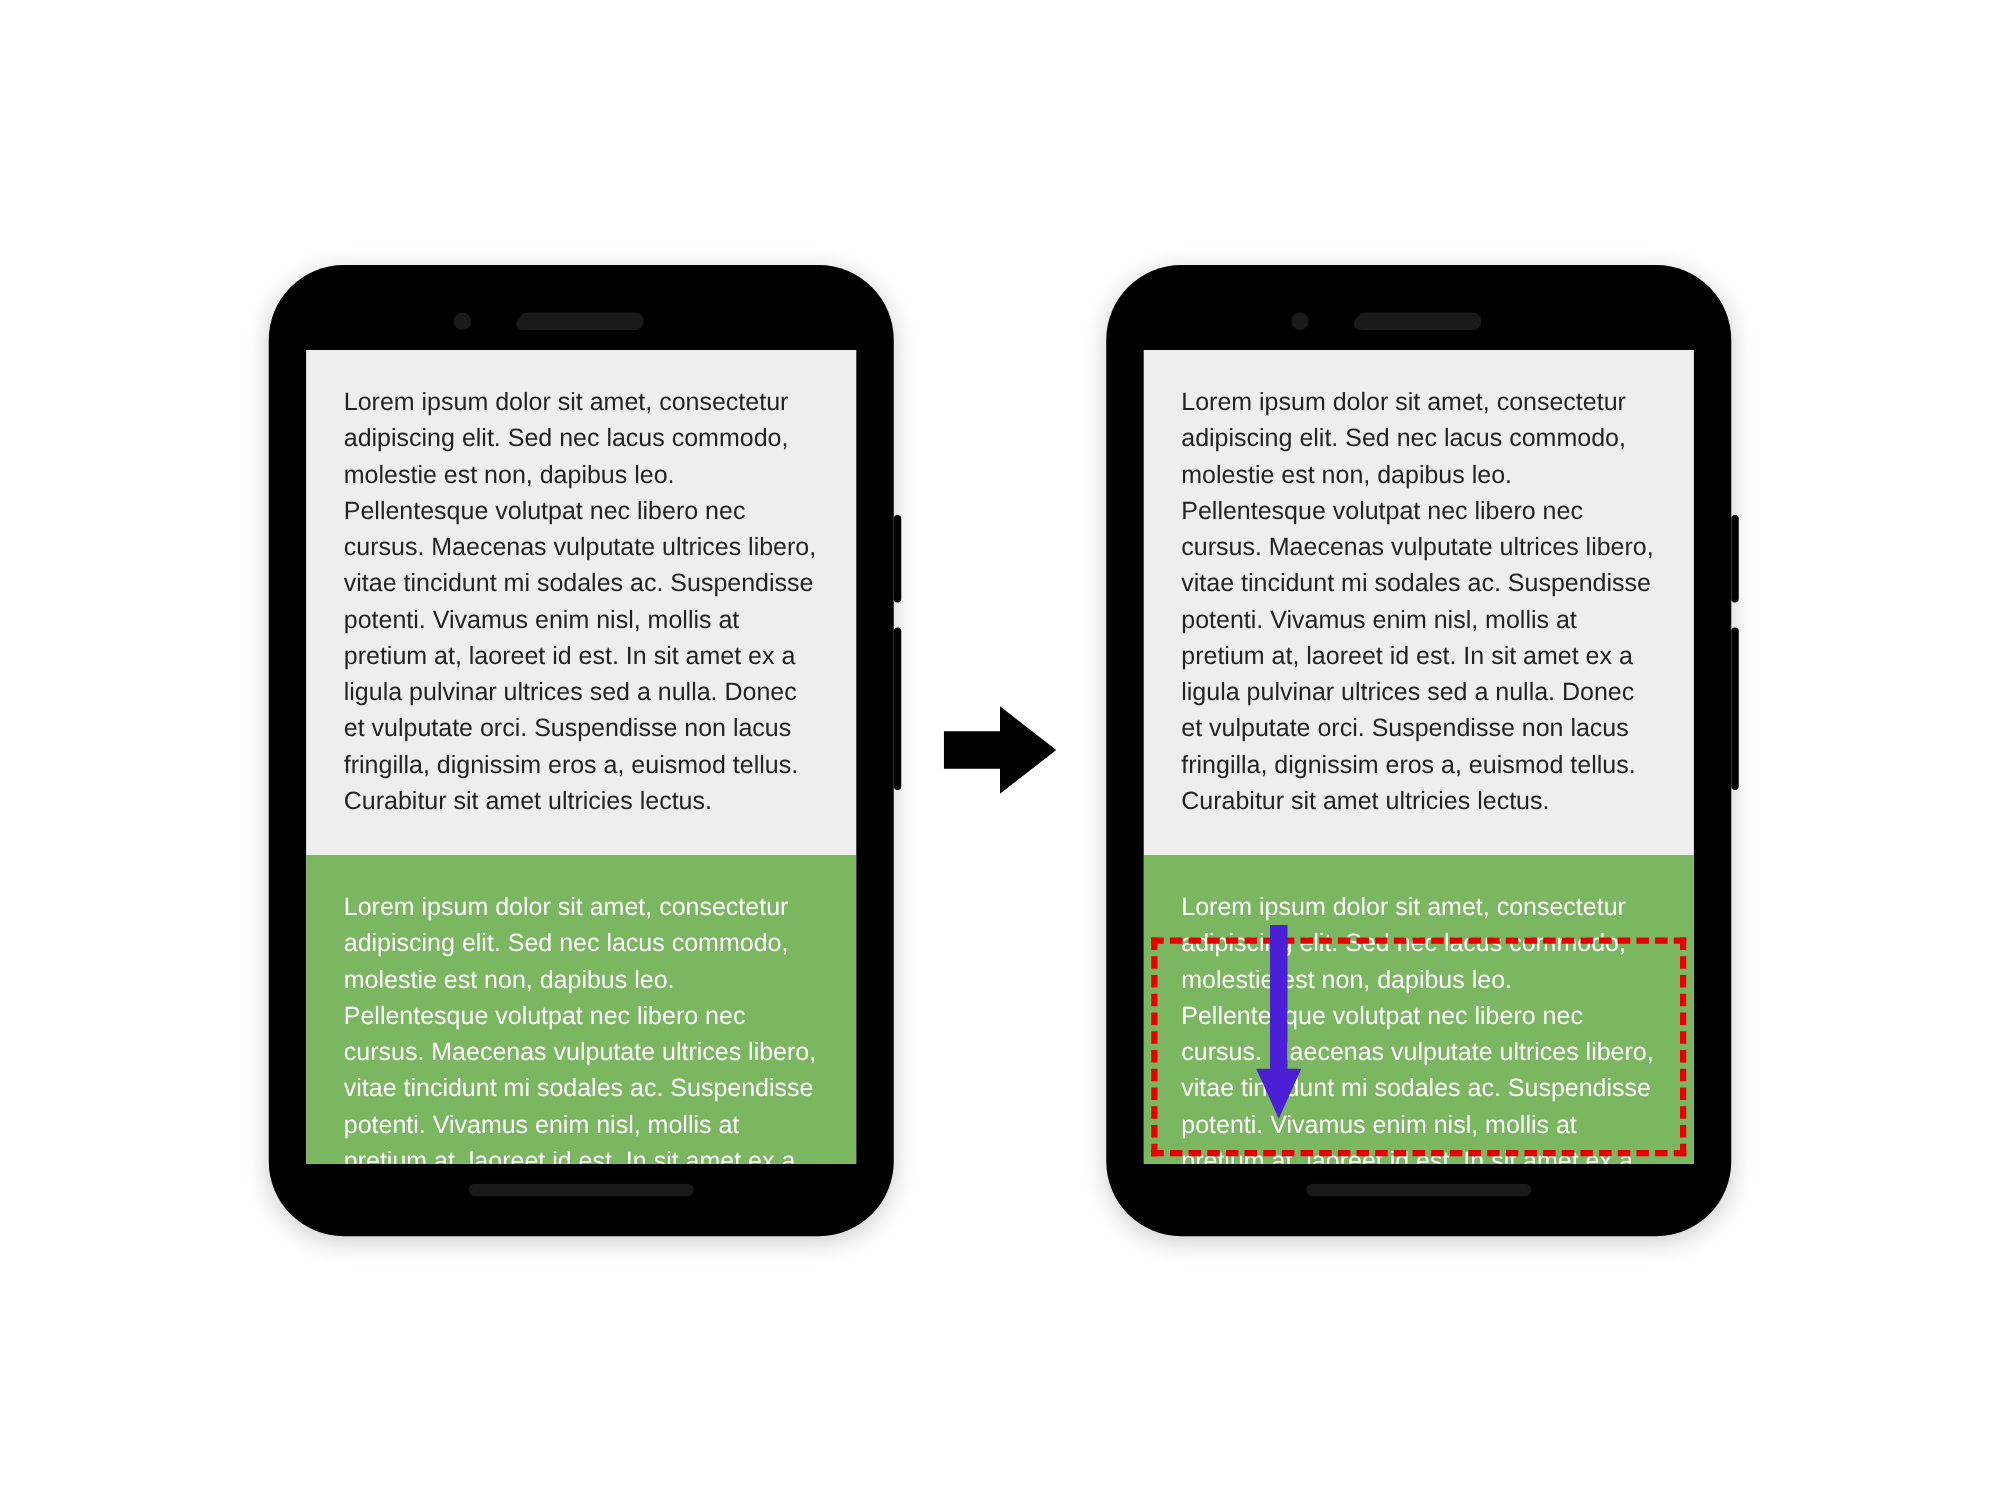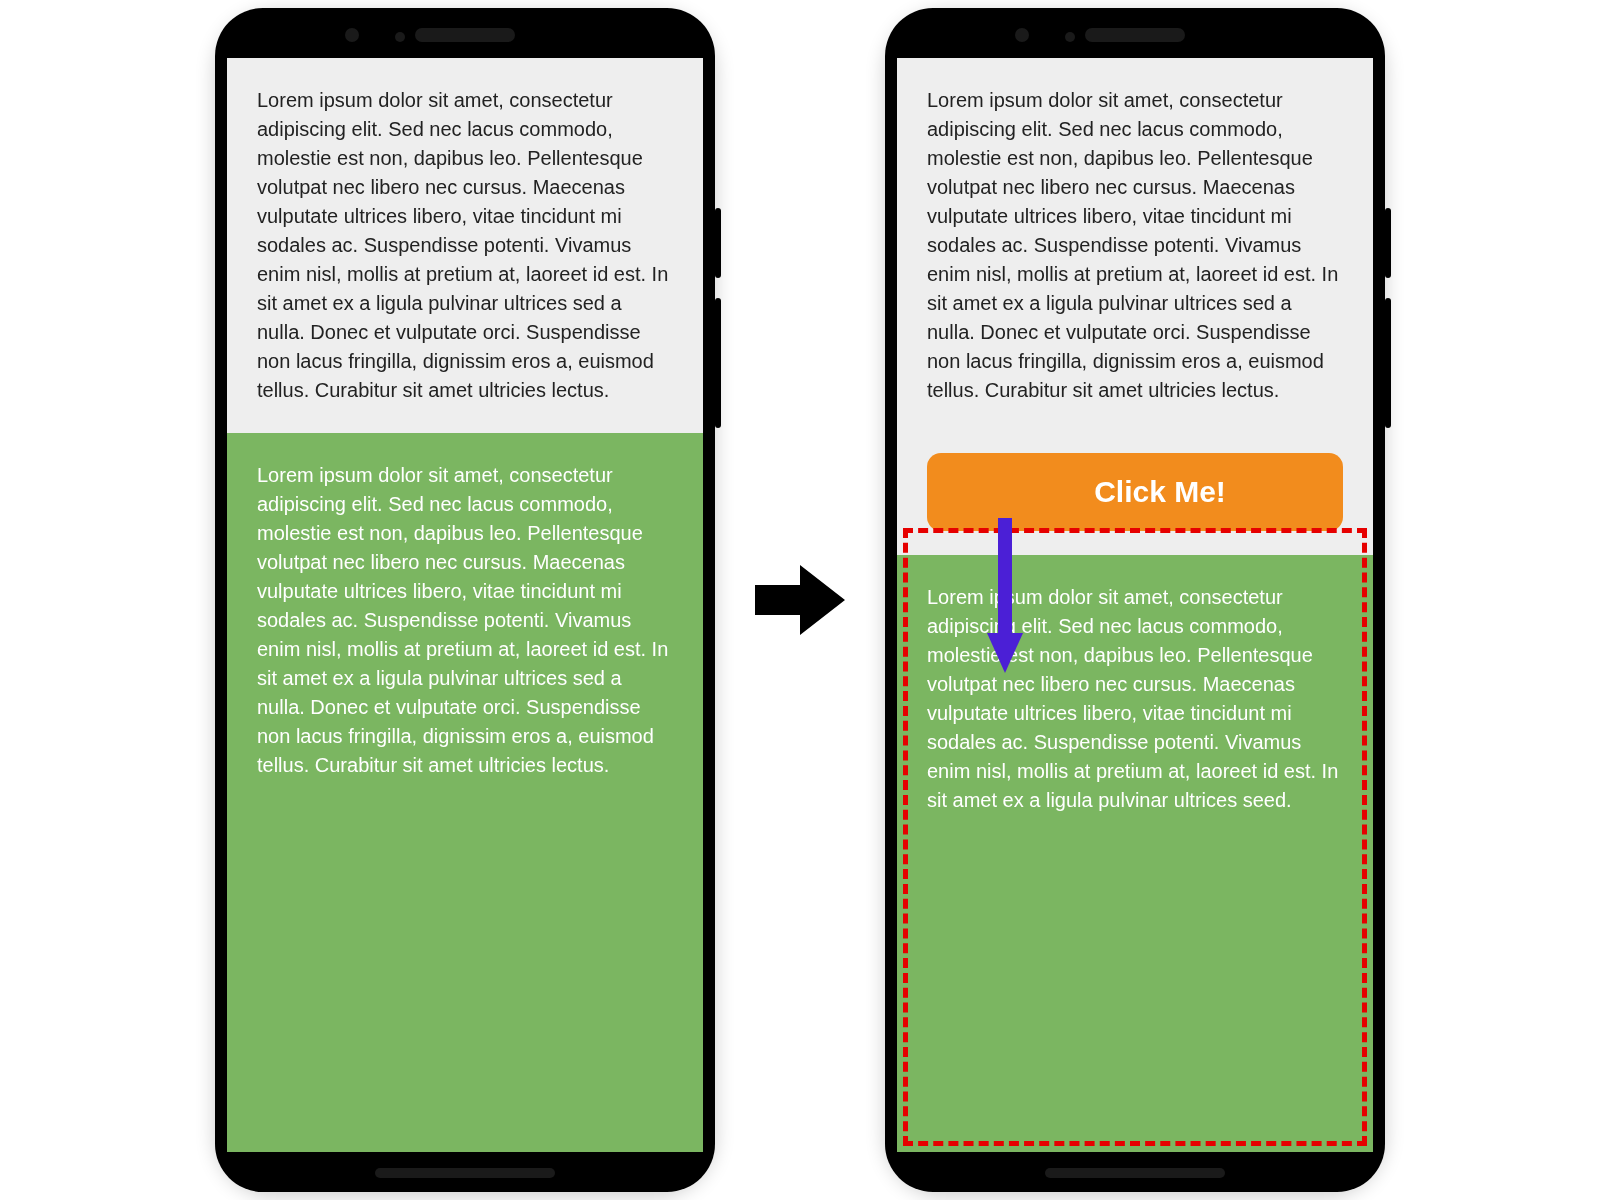--- a/index.html
+++ b/index.html
@@ -14,24 +14,24 @@
       display: flex;
       align-items: center;
       justify-content: center;
       gap: 40px;
       padding: 40px 60px;
       width: 100%;
       height: 100%;
     }
     .phone-frame {
       width: 500px;
-      height: 1184px;
+      height: 777px;
       background: #000;
       border-radius: 60px;
-      padding: 0;
+      padding: 18px;
       position: relative;
       box-shadow: 0 4px 20px rgba(0,0,0,0.2);
     }
     .phone-inner {
       width: 100%;
       height: 100%;
       background: #000;
       border-radius: 48px;
       padding: 50px 12px 40px 12px;
       position: relative;
@@ -177,23 +177,20 @@
     <div class="side-btn b1"></div>
     <div class="side-btn b2"></div>
     <div class="phone-inner">
       <div class="sensor-dot dot-left"></div>
       <div class="sensor-dot dot-right dot-small"></div>
       <div class="phone-top">
         <div class="speaker"></div>
       </div>
       <div class="screen" style="position:relative;">
         <div class="para para-top">Lorem ipsum dolor sit amet, consectetur adipiscing elit. Sed nec lacus commodo, molestie est non, dapibus leo. Pellentesque volutpat nec libero nec cursus. Maecenas vulputate ultrices libero, vitae tincidunt mi sodales ac. Suspendisse potenti. Vivamus enim nisl, mollis at pretium at, laoreet id est. In sit amet ex a ligula pulvinar ultrices sed a nulla. Donec et vulputate orci. Suspendisse non lacus fringilla, dignissim eros a, euismod tellus. Curabitur sit amet ultricies lectus.</div>
-        <div class="button-area">
-          <button class="click-btn">Click Me!</button>
-        </div>
         <div class="para para-green-right">Lorem ipsum dolor sit amet, consectetur adipiscing elit. Sed nec lacus commodo, molestie est non, dapibus leo. Pellentesque volutpat nec libero nec cursus. Maecenas vulputate ultrices libero, vitae tincidunt mi sodales ac. Suspendisse potenti. Vivamus enim nisl, mollis at pretium at, laoreet id est. In sit amet ex a ligula pulvinar ultrices seed.</div>
 
         <div class="dashed-overlay" style="top:470px; left:6px; right:6px; bottom:6px;"></div>
 
         <svg class="shift-arrow" style="top:460px; left:88px;" width="40" height="160" viewBox="0 0 40 160">
           <line x1="20" y1="0" x2="20" y2="120" stroke="#4b1fd6" stroke-width="14"></line>
           <polygon points="2,115 38,115 20,155" fill="#4b1fd6"></polygon>
         </svg>
       </div>
       <div class="bottom-bar"></div>

